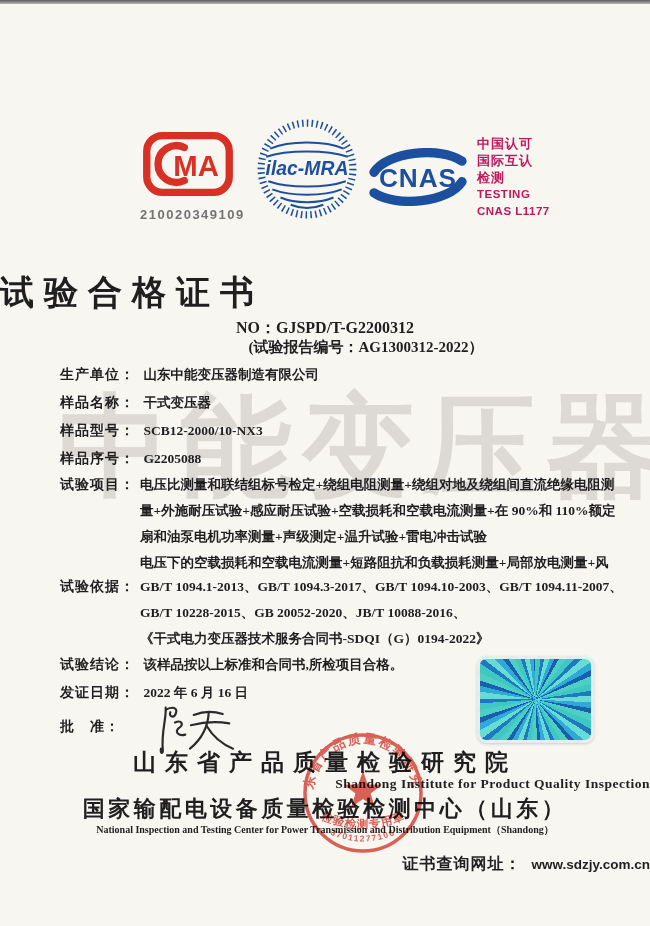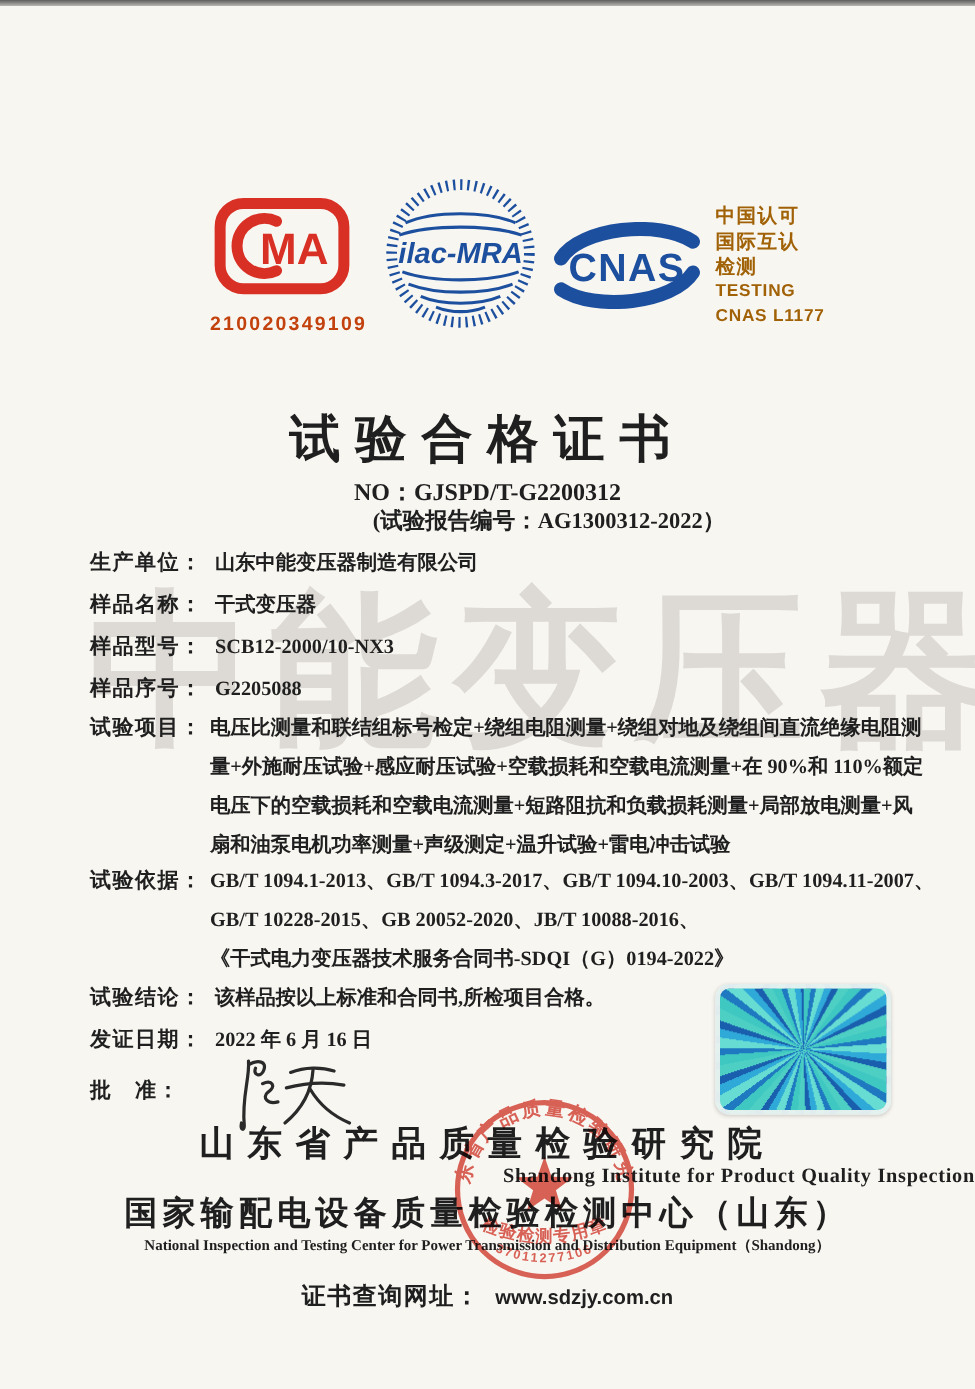--- a/index.html
+++ b/index.html
@@ -10,30 +10,30 @@
   }
   .scan-edge{position:absolute;top:0;left:0;width:650px;height:4px;
     background:linear-gradient(#5d5d5d,#b9b7b2);}
   .watermark{
     position:absolute;top:372px;left:58px;font-size:112px;font-weight:600;
     letter-spacing:10px;white-space:nowrap;color:rgba(115,110,105,0.20);
     z-index:0;pointer-events:none;font-family:"Liberation Serif",serif;
   }
   
   .cma-wrap{position:absolute;left:140px;top:131px;width:96px;text-align:center;z-index:2;}
-  .cma-number{margin-top:6px;color:#c2410c;font-size:13px;font-weight:700;
+  .cma-number{margin-top:6px;color:#737373;font-size:13px;font-weight:700;
     letter-spacing:1.5px;font-family:"Liberation Sans",sans-serif;white-space:nowrap;}
   .ilac-svg{position:absolute;left:256px;top:118px;z-index:2;}
   .cnas-svg{position:absolute;left:366px;top:148px;z-index:2;}
-  .cnas-text{position:absolute;left:477px;top:135px;color:#a16207;z-index:2;
+  .cnas-text{position:absolute;left:477px;top:135px;color:#be185d;z-index:2;
     font-family:"Liberation Sans",sans-serif;font-weight:700;}
   .cnas-text .cn{font-size:13px;line-height:17px;letter-spacing:1px;}
   .cnas-text .en{font-size:11.5px;line-height:17px;letter-spacing:.5px;}
   
-  .title{position:absolute;top:270px;left:0;width:100%;margin:0;text-align:center;
+  .title{position:absolute;top:270px;left:0;width:100%;margin:0;
     font-size:34px;font-weight:700;letter-spacing:10px;z-index:1;}
   .cert-no{position:absolute;top:318px;width:100%;text-align:center;
     font-size:16px;font-weight:700;z-index:1;}
   .report-no{position:absolute;top:338px;width:100%;text-align:center;
     font-size:15px;font-weight:700;z-index:1;padding-left:41px;}
   
   .row{position:absolute;left:60px;z-index:1;font-size:13.5px;white-space:nowrap;}
   .lbl{display:inline-block;width:80px;font-weight:700;font-size:14px;letter-spacing:1px;}
   .val{font-weight:600;}
   .row-producer{top:366px}.row-name{top:394px}.row-model{top:422px}.row-serial{top:450px}
@@ -46,21 +46,21 @@
   .lbl-wide{width:80px;}
   
   .inst-cn{position:absolute;top:747px;width:100%;text-align:center;font-size:23px;
     font-weight:700;letter-spacing:9px;z-index:1;}
   .inst-en{position:absolute;top:776px;width:100%;text-align:right;font-size:13.5px;
     font-weight:700;letter-spacing:.5px;z-index:1;}
   .center-cn{position:absolute;top:794px;width:100%;text-align:center;font-size:22px;
     font-weight:700;letter-spacing:3.5px;z-index:1;}
   .center-en{position:absolute;top:823px;width:100%;text-align:center;font-size:10px;
     font-weight:700;z-index:1;}
-  .query{position:absolute;top:854px;width:100%;text-align:center;z-index:1;}
+  .query{position:absolute;top:854px;width:100%;text-align:right;z-index:1;}
   .query .q-lbl{font-size:16px;font-weight:700;letter-spacing:1px;}
   .query .q-url{font-size:13.5px;font-weight:700;
     font-family:"Liberation Sans",sans-serif;margin-left:10px;}
   
   .seal{position:absolute;left:283px;top:713px;z-index:3;mix-blend-mode:multiply;
     opacity:.85;pointer-events:none;}
   .sticker{
     position:absolute;left:477px;top:656px;width:117px;height:87px;border-radius:9px;
     z-index:2;border:3px solid rgba(235,242,240,.95);box-sizing:border-box;
     background:repeating-conic-gradient(from 0deg at 50% 50%,
@@ -132,22 +132,22 @@
   </div>
   <div class="row row-serial">
     <span class="lbl">样品序号：</span>
     <span class="val">G2205088</span>
   </div>
 
   <span class="lbl lbl-items">试验项目：</span>
   <div class="lines-items">
     <div>电压比测量和联结组标号检定+绕组电阻测量+绕组对地及绕组间直流绝缘电阻测</div>
     <div>量+外施耐压试验+感应耐压试验+空载损耗和空载电流测量+在 90%和 110%额定</div>
+    <div>扇和油泵电机功率测量+声级测定+温升试验+雷电冲击试验</div>
     <div>电压下的空载损耗和空载电流测量+短路阻抗和负载损耗测量+局部放电测量+风</div>
-    <div>扇和油泵电机功率测量+声级测定+温升试验+雷电冲击试验</div>
   </div>
 
   <span class="lbl lbl-basis">试验依据：</span>
   <div class="lines-basis">
     <div>GB/T 1094.1-2013、GB/T 1094.3-2017、GB/T 1094.10-2003、GB/T 1094.11-2007、</div>
     <div>GB/T 10228-2015、GB 20052-2020、JB/T 10088-2016、</div>
     <div>《干式电力变压器技术服务合同书-SDQI（G）0194-2022》</div>
   </div>
 
   <div class="row row-conclusion">

